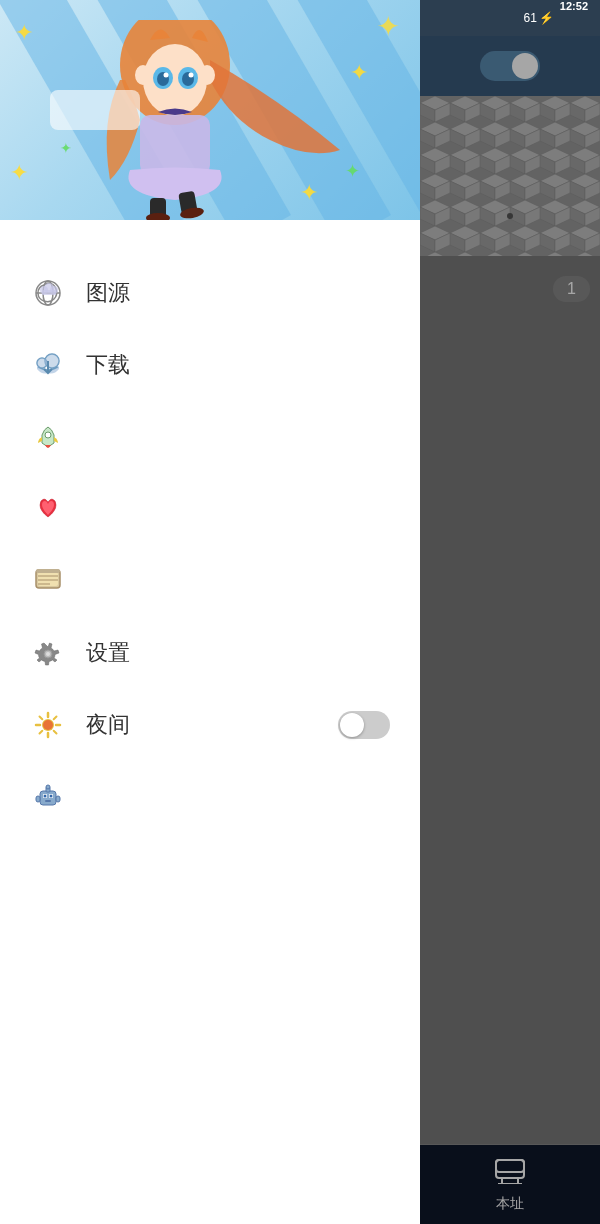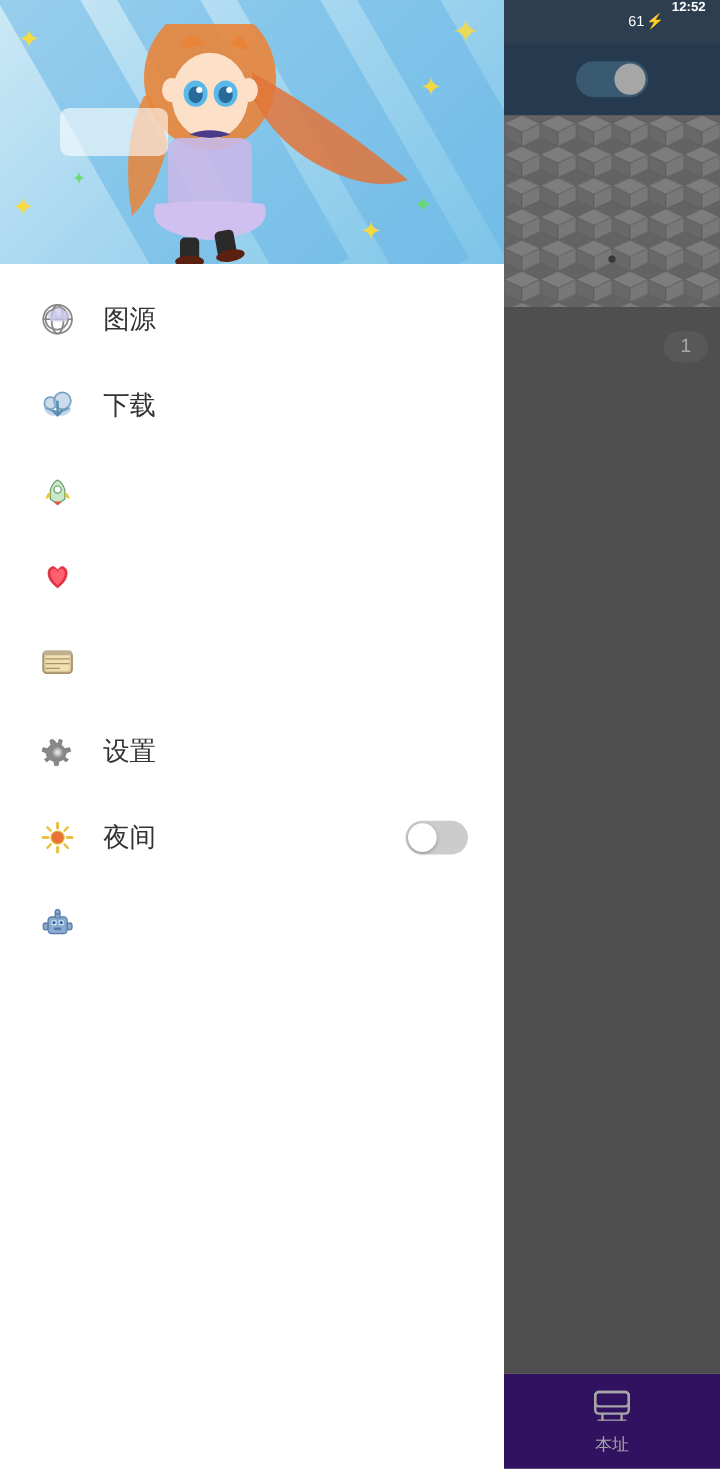--- a/index.html
+++ b/index.html
@@ -96,20 +96,21 @@
       left: 30px;
       width: 340px;
       height: 200px;
     }
 
     
     .menu-list {
       flex: 1;
       padding: 10px 0;
       overflow-y: auto;
+      margin-top: 27px;
     }
     .menu-item {
       display: flex;
       align-items: center;
       padding: 18px 30px;
       cursor: pointer;
       gap: 20px;
       position: relative;
     }
     .menu-icon {
@@ -244,21 +245,21 @@
       padding: 4px 14px;
       color: #fff;
       font-size: 16px;
       font-weight: 500;
     }
     .badge-1 { right: 10px; top: 20px; }
 
     
     .bottom-tab {
       height: 80px;
-      background: #4c1d95;
+      background: #0f172a;
       display: flex;
       align-items: center;
       justify-content: center;
       flex-direction: column;
       gap: 4px;
       border-top: 1px solid #888;
     }
     .bottom-tab-icon {
       font-size: 28px;
       color: #fff;

